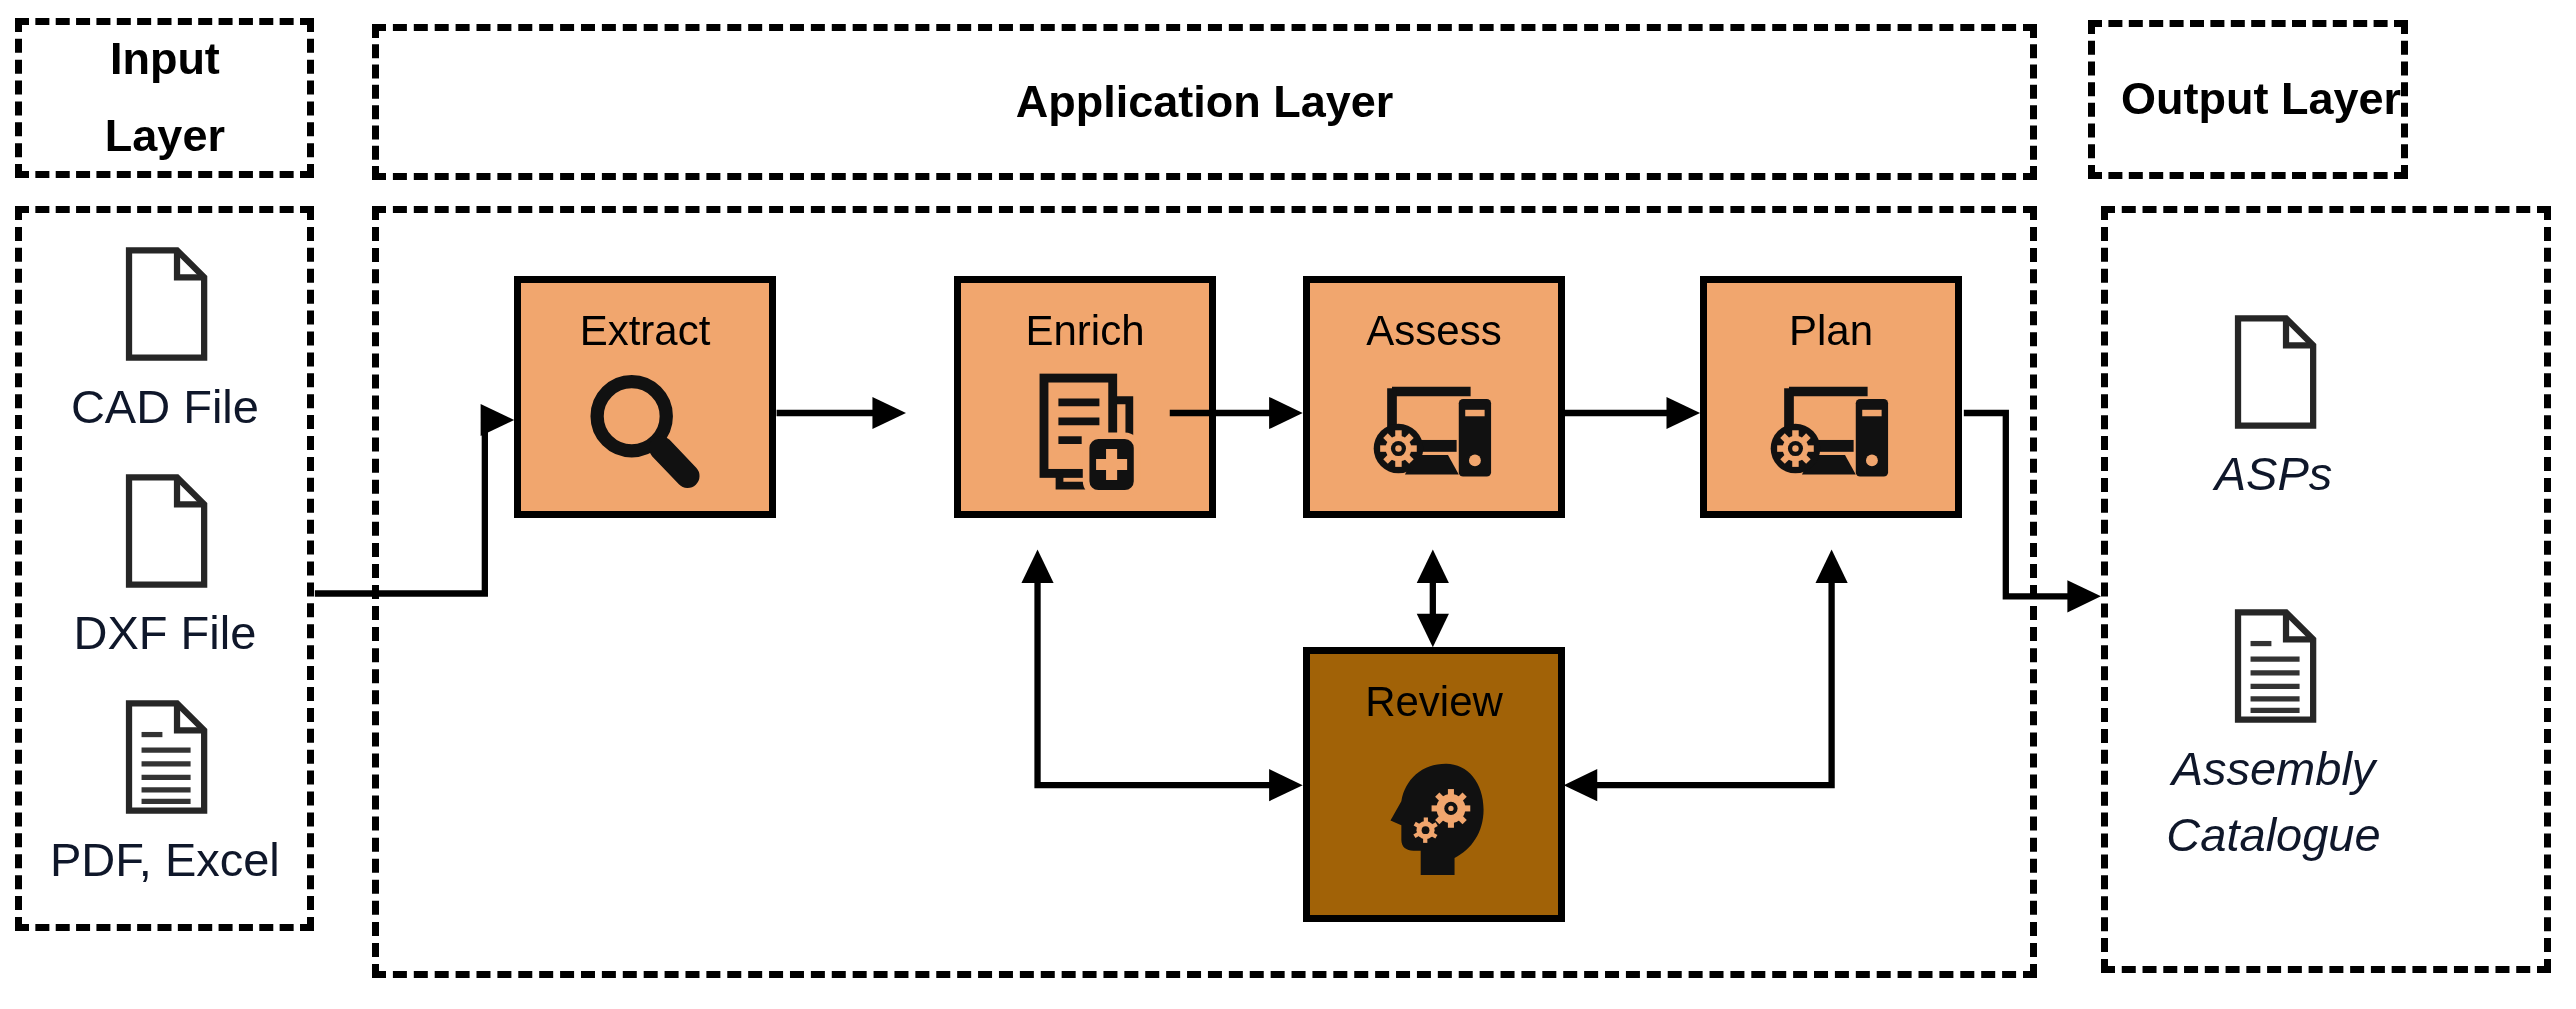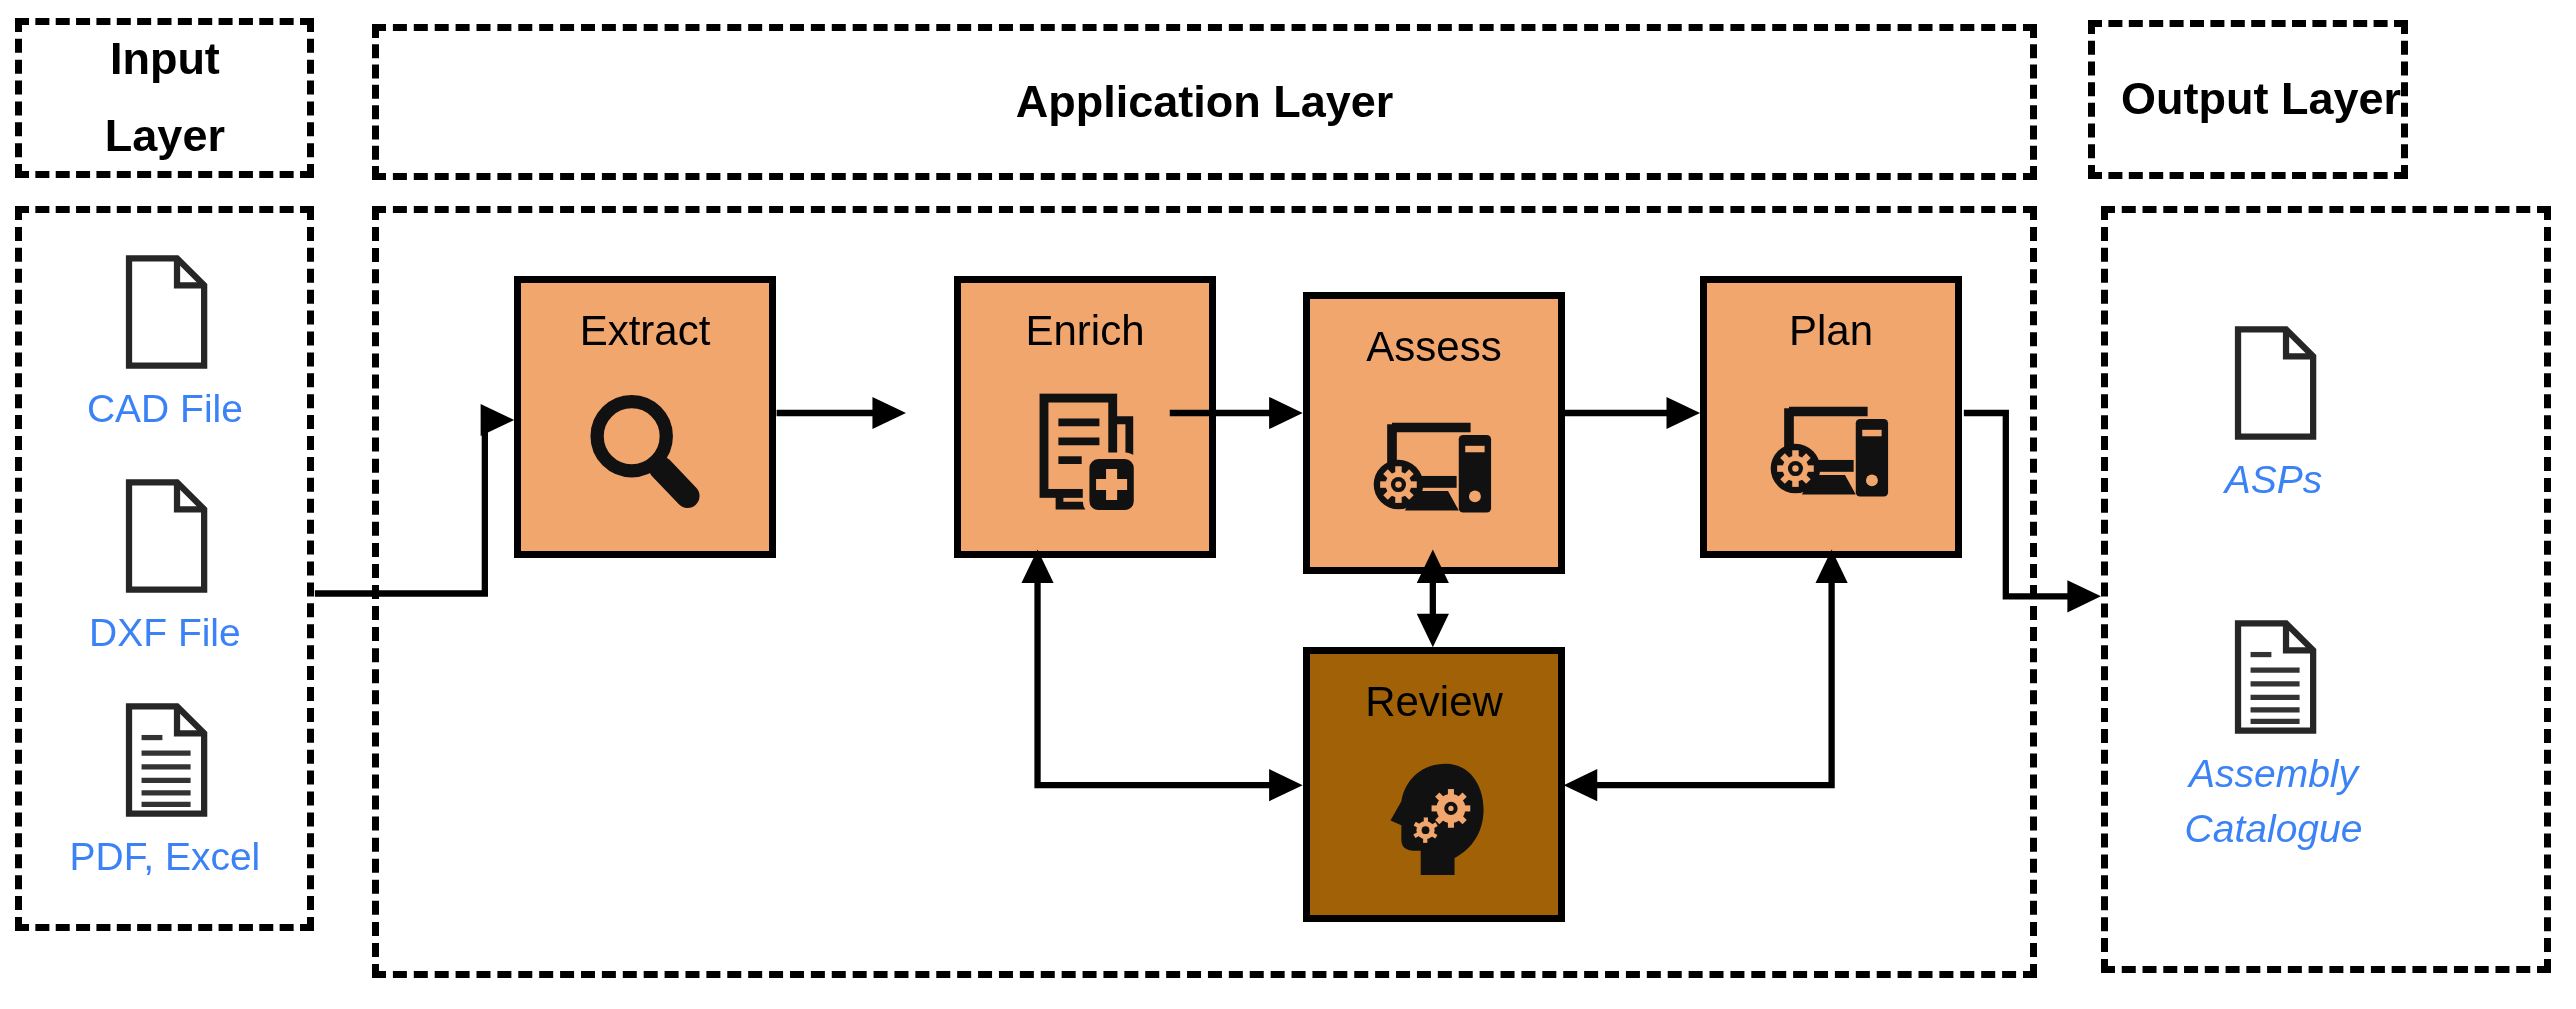--- a/index.html
+++ b/index.html
@@ -29,26 +29,26 @@
   .file-stack{
     position:absolute;
     display:flex;flex-direction:column;
     justify-content:space-evenly;align-items:center;
     box-sizing:border-box;
   }
   .file-item{display:flex;flex-direction:column;align-items:center;}
   .file-icon{width:105px;height:120px;}
   .file-icon svg{width:100%;height:100%;display:block;}
   .file-label{
-    font-size:39px;color:#3b82f6;text-align:center;line-height:1.4;margin-top:9.8px;
+    font-size:47px;color:#0f172a;text-align:center;line-height:1.4;margin-top:9.8px;
   }
   
   .process-box{
     position:absolute;
-    width:262px;height:282px;
+    width:262px;height:242px;
     box-sizing:border-box;
     border:7.7px solid #000;
     display:flex;flex-direction:column;align-items:center;
   }
   .process-box.review{height:275px;}
   .process-label{
     margin-top:24px;
     font-size:42px;color:#000;text-align:center;
   }
   .process-icon{
@@ -139,21 +139,21 @@
             <line x1="31" y1="32" x2="68" y2="32"></line>
             <line x1="31" y1="49" x2="68" y2="49"></line>
             <line x1="31" y1="66" x2="52" y2="66"></line>
           </g>
           <rect x="56" y="62" width="46" height="52" rx="11" fill="#111" stroke="#F1A66E" stroke-width="6"></rect>
           <path d="M79 74 V102 M65 88 H93" fill="none" stroke="#F1A66E" stroke-width="10"></path>
         </svg>
       </div>
   </div>
 
-  <div class="process-box proc-fill" style="left: 1303px; top: 292px; background: rgb(241, 166, 110);">
+  <div class="process-box proc-fill" style="left: 1303px; top: 276px; background: rgb(241, 166, 110);">
     <div class="process-label">Assess</div>
     <div class="process-icon">
         <svg viewBox="0 0 130 104">
           <path d="M26 13 H99" fill="none" stroke="#111" stroke-width="9"></path>
           <path d="M26 10 V54" fill="none" stroke="#111" stroke-width="9"></path>
           <rect x="88" y="20" width="30" height="72" rx="4" fill="#111"></rect>
           <rect x="94" y="30" width="18" height="6" fill="#F1A66E"></rect>
           <circle cx="103" cy="77" r="5.5" fill="#F1A66E"></circle>
           <rect x="44" y="58" width="42" height="11" fill="#111"></rect>
           <polygon points="38,90 88,90 78,72 48,72" fill="#111"></polygon>

